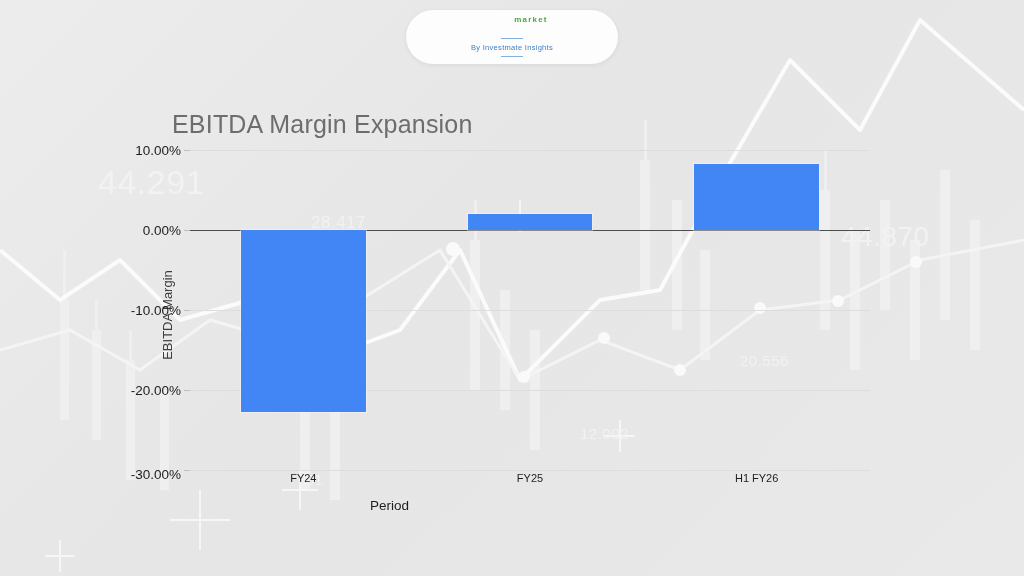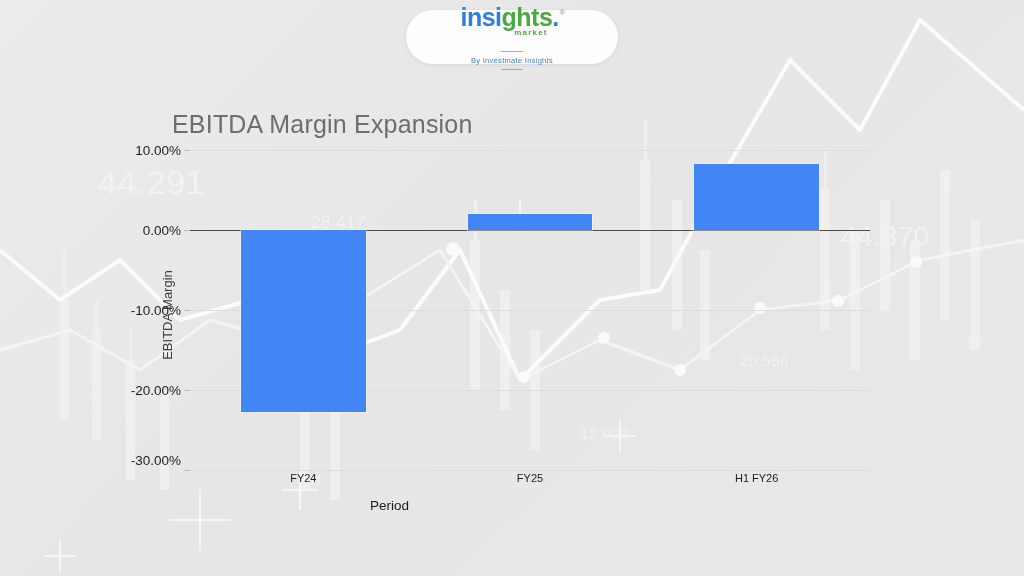--- a/index.html
+++ b/index.html
@@ -166,26 +166,20 @@
       <div class="wm-num" style="left: 98px; top: 163px; font-size: 34px;">44.291</div>
       <div class="wm-num" style="left: 311px; top: 213px; font-size: 17px;">28.417</div>
       <div class="wm-num" style="left: 841px; top: 221px; font-size: 28px;">44.870</div>
       <div class="wm-num" style="left: 740px; top: 352px; font-size: 15px;">20.556</div>
       <div class="wm-num" style="left: 580px; top: 425px; font-size: 15px;">12.002</div>
       <div class="wm-num" style="left: 298px; top: 472px; font-size: 14px;">881</div>
     </div>
 </div>
 
 <div id="logo-pill">
-  <div id="logo-wordmark">
-    <span class="lw-blue">insi</span>
-      <span class="lw-green">ghts</span>
-      <span class="lw-dot">.</span>
-      <span id="logo-reg">®</span>
-  </div>
   <div id="logo-sub">market</div>
   <div id="logo-tagwrap">
     <span class="tag-rule"></span>
     <span id="logo-tagline">By Investmate Insights</span>
     <span class="tag-rule"></span>
   </div>
 </div>
 
 <div id="chart-card">
   <div id="chart-title">EBITDA Margin Expansion</div>
@@ -203,21 +197,21 @@
         <div class="tickmark" style="top: 80px;"></div>
         <div class="ytick" style="top: 80px;">0.00%</div>
         <div class="gridline" style="top: 160px;"></div>
         <div class="tickmark" style="top: 160px;"></div>
         <div class="ytick" style="top: 160px;">-10.00%</div>
         <div class="gridline" style="top: 240px;"></div>
         <div class="tickmark" style="top: 240px;"></div>
         <div class="ytick" style="top: 240px;">-20.00%</div>
         <div class="gridline" style="top: 320px;"></div>
         <div class="tickmark" style="top: 320px;"></div>
-        <div class="ytick" style="top: 310px;">-30.00%</div>
+        <div class="ytick" style="top: 324px;">-30.00%</div>
       </div>
     <div id="bars-layer">
         <div class="bar" title="FY24: -22.80%" style="left: 51px; top: 80px; width: 124.667px; height: 182.4px; background: rgb(66, 133, 244);"></div>
         <div class="bar" title="FY25: 2.00%" style="left: 277.667px; top: 64px; width: 124.667px; height: 16px; background: rgb(66, 133, 244);"></div>
         <div class="bar" title="H1 FY26: 8.20%" style="left: 504.333px; top: 14.4px; width: 124.667px; height: 65.6px; background: rgb(66, 133, 244);"></div>
       </div>
     <div id="xticks-layer">
         <div class="xtick" style="left: 113.333px;">FY24</div>
         <div class="xtick" style="left: 340px;">FY25</div>
         <div class="xtick" style="left: 566.667px;">H1 FY26</div>

